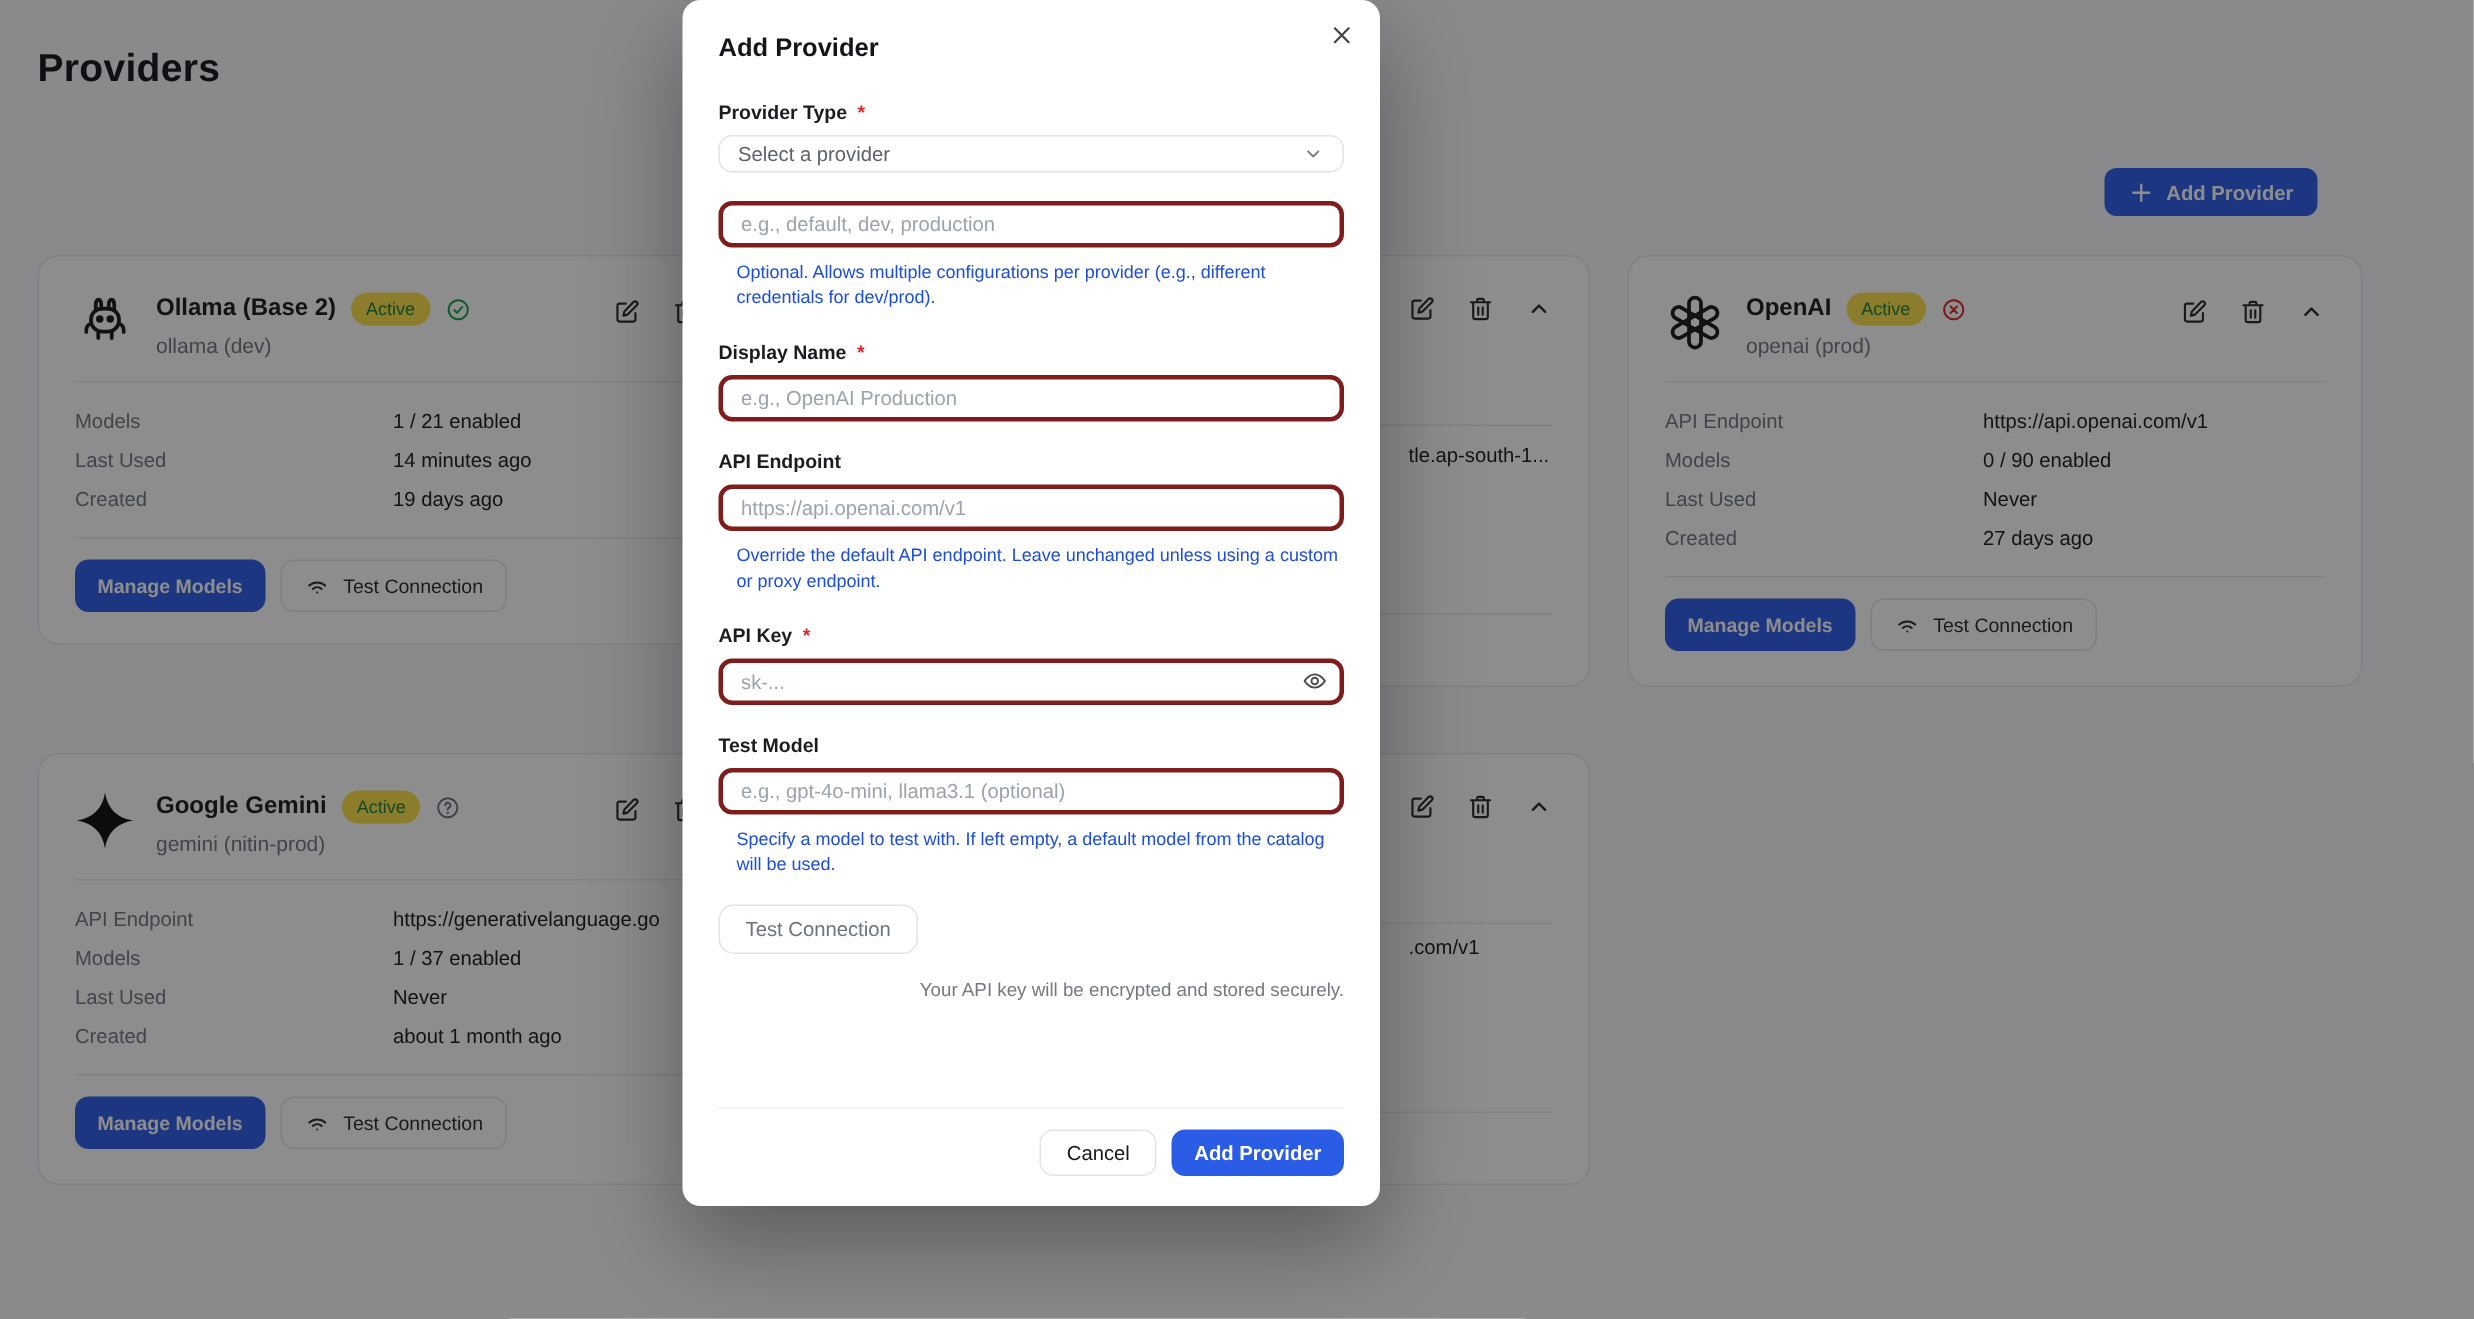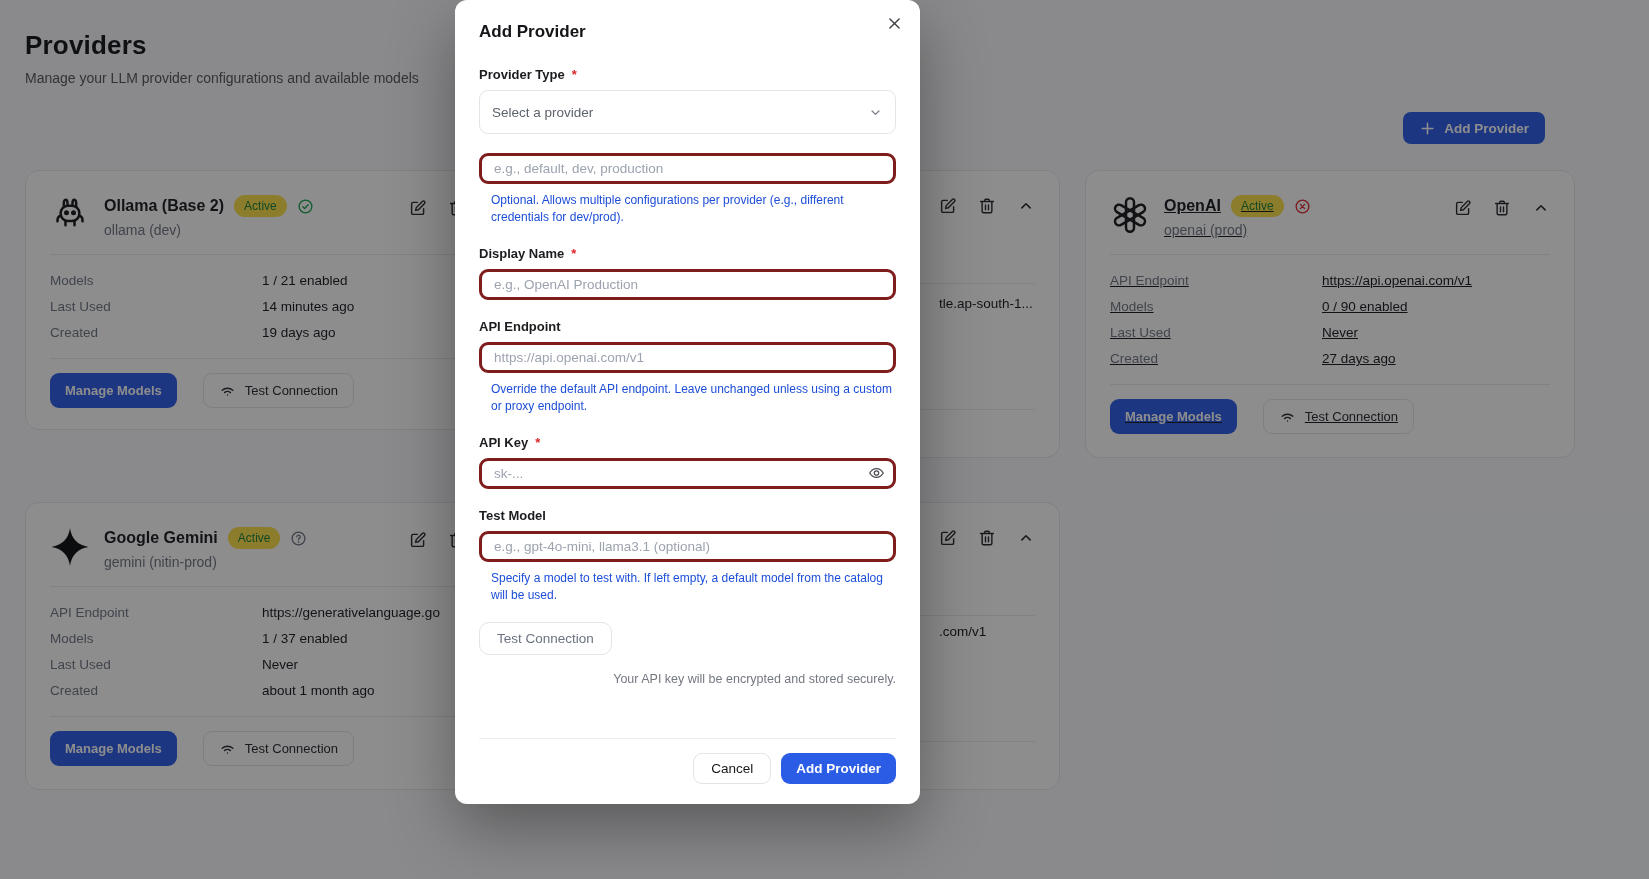--- a/index.html
+++ b/index.html
@@ -34,21 +34,21 @@
   }
   .card-sub { color:#6f7680; font-size:14px; margin-top:5px; }
   .head-actions { margin-left:auto; display:flex; gap:21px; color:#26272b; padding-top:4px; }
   .icon-16 { width:17px; height:17px; display:block; }
   .icon-18 { width:18px; height:18px; display:block; cursor:pointer; }
   .hr { border:none; border-top:1px solid #e8eaee; margin:16px 0 13px; }
   .hr2 { border:none; border-top:1px solid #e8eaee; margin:12px 0 0; }
   .kv { display:grid; grid-template-columns:212px 1fr; font-size:13.5px; line-height:26px; }
   .kv-label { color:#6f7680; }
   .kv-value { color:#16181d; white-space:nowrap; }
-  .card-buttons { display:flex; gap:26px; margin-top:14px; }
+  .card-buttons { display:flex; gap:10px; margin-top:14px; }
   .btn-primary {
     background:#2b5ce6; color:#fff; border:none; border-radius:9px;
     padding:8px 15px; font-size:13px; font-weight:600; cursor:pointer; font-family:inherit;
   }
   .btn-outline {
     background:#fff; border:1px solid #e4e4e7; border-radius:9px;
     padding:8px 15px; font-size:13px; color:#26282c; cursor:pointer;
     display:flex; gap:9px; align-items:center; font-family:inherit;
   }
   
@@ -69,21 +69,21 @@
   .field { margin-bottom:19px; }
   .field-label { font-size:13px; font-weight:700; color:#1b1c20; margin-bottom:8px; display:flex; gap:7px; align-items:center; }
   .req { color:#dc2626; font-weight:700; }
   .input {
     width:100%; height:31px; border:3px solid #7f1d1d; border-radius:9px;
     padding:0 12px; font-size:13.5px; color:#18181b; background:#fff;
     font-family:inherit; outline:none;
   }
   .input::placeholder { color:#9ca3af; }
   .select-box {
-    width:100%; height:44px; border:1px solid #e4e4e7; border-radius:9px;
+    width:100%; height:25px; border:1px solid #e4e4e7; border-radius:9px;
     padding:0 12px; font-size:13.5px; color:#5d636c; background:#fff;
     display:flex; align-items:center; justify-content:space-between; cursor:pointer;
   }
   .helper { font-size:12px; color:#1d4ed8; line-height:1.45; margin-top:8px;margin-left:12px; }
   .input-wrap { position:relative; }
   .eye-btn {
     position:absolute; right:11px; top:50%; transform:translateY(-50%);
     width:17px; height:17px; color:#4b4d53; background:none; border:none; padding:0; cursor:pointer;
   }
   .chev { width:15px; height:15px; color:#7a7e86; }
@@ -169,21 +169,20 @@
     <g id="i-sparkle">
         <path d="M12 .8c.95 6.4 4.85 10.3 11.2 11.2C16.85 12.95 12.95 16.85 12 23.2 11.05 16.85 7.15 12.95.8 12 7.15 11.05 11.05 7.15 12 .8z" fill="currentColor"></path>
       </g>
   </defs>
 </svg>
 
 <div>
 
   <div class="page-header">
     <div class="page-title">Providers</div>
-    <div class="page-subtitle">Manage your LLM provider configurations and available models</div>
   </div>
 
   <button class="top-add-btn">
     <svg class="icon-16" viewBox="0 0 24 24">
         <use href="#i-plus"></use>
       </svg>
     <span>Add Provider</span>
   </button>
 
   <div class="card" style="left:25px; top:170px; width:505px; height:260px;">
@@ -248,21 +247,21 @@
         </svg>
       <svg class="icon-18" viewBox="0 0 24 24">
           <use href="#i-chevup"></use>
         </svg>
     </div>
     <div class="partial-divider" style="top:112px;"></div>
     <span class="partial-fragment" style="left:361px; top:125px;">tle.ap-south-1...</span>
     <div class="partial-divider" style="top:238px;"></div>
   </div>
 
-  <div class="card" style="left:1085px; top:170px; width:490px; height:288px;text-decoration:underline;">
+  <div class="card" style="left:1085px; top:170px; width:490px; height:288px;">
     <div class="card-head">
       <svg class="provider-logo" viewBox="0 0 24 24">
           <use href="#i-openai"></use>
         </svg>
       <div>
         <div class="title-row">
           <span class="card-title">OpenAI</span>
           <span class="badge">Active</span>
           <svg class="icon-16" viewBox="0 0 24 24" style="color:#dc2626">
               <use href="#i-x-circle"></use>

